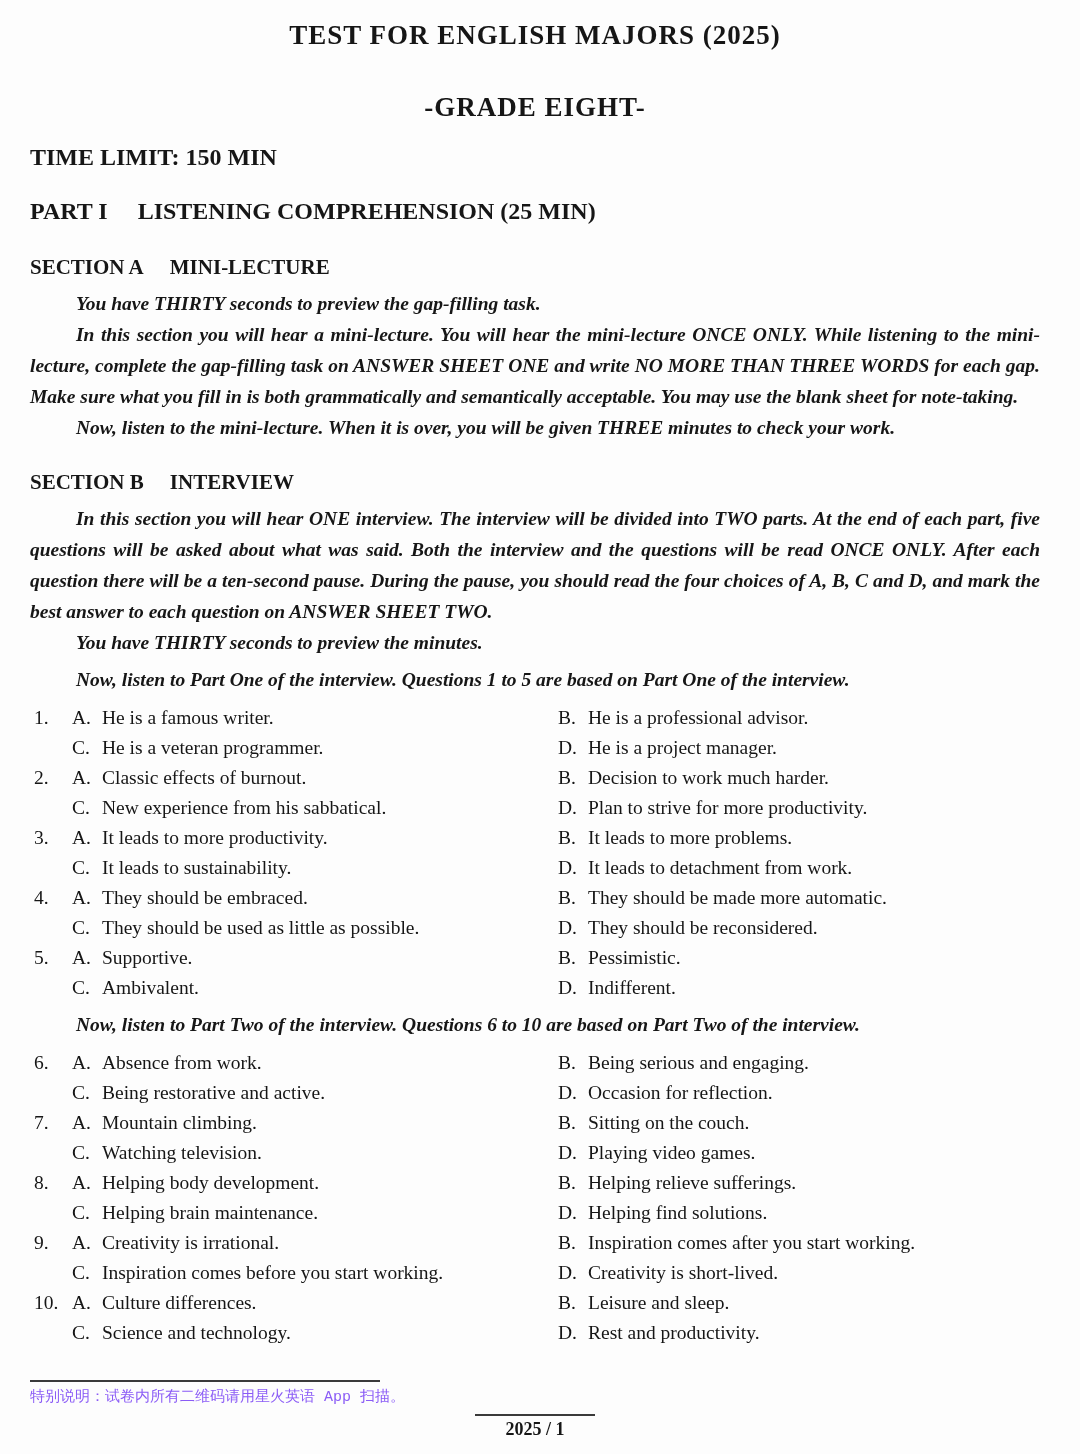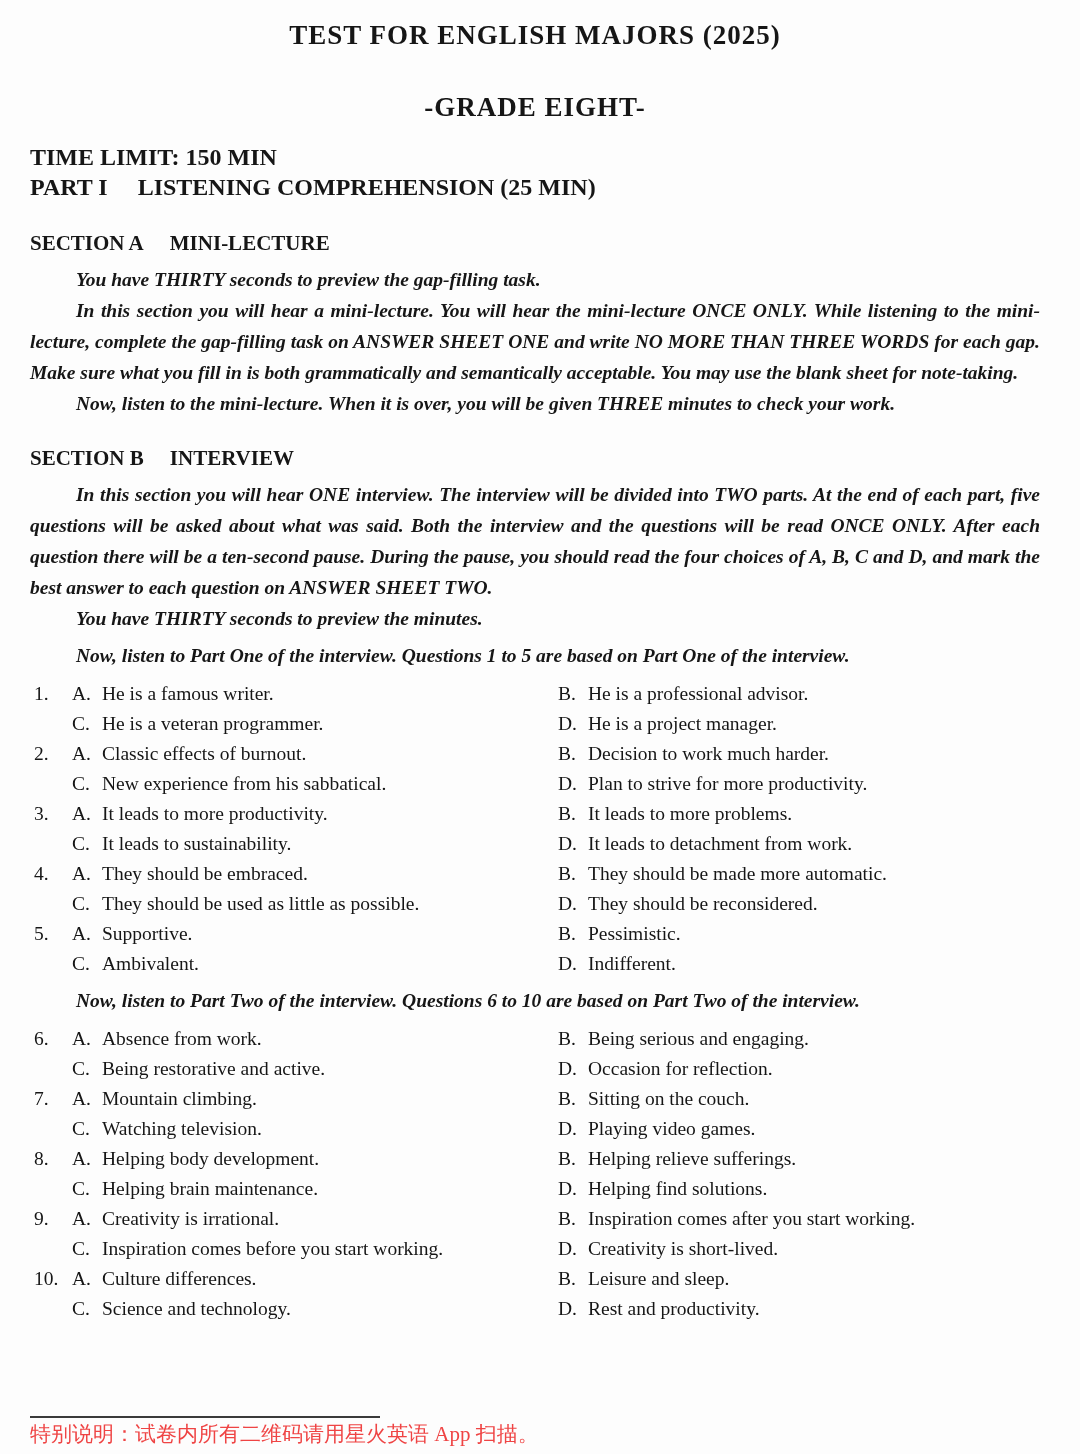--- a/index.html
+++ b/index.html
@@ -37,20 +37,21 @@
   }
   .time-limit {
     text-align: left;
     font-size: 24px;
     font-weight: 700;
     margin-top: 18px;
     line-height: 30px;
     padding-right: 6px;
   }
   .part-heading {
+    margin-top: 24px;
     font-size: 24px;
     font-weight: 700;
     line-height: 30px;
   }
   .part-heading .heading-gap { margin-left: 30px; }
   .section-heading {
     font-size: 21px;
     font-weight: 700;
     line-height: 26px;
     margin-bottom: 8px;
@@ -90,23 +91,24 @@
     box-sizing: border-box;
   }
   .opt-letter { display: inline-block; width: 30px; }
   .footer { margin-top: auto; }
   .footnote-rule {
     width: 350px;
     border-top: 2px solid #3a3a3a;
     margin-bottom: 6px;
   }
   .footnote {
-    font-size: 21px;
+    font-size: 15px;
     line-height: 20px;
-    color: #ef4444;
+    color: #8b5cf6;
+    font-family: Liberation Mono, monospace;
   }
   .pageno-wrap {
     text-align: center;
     margin-top: 6px;
     padding-bottom: 4px;
   }
   .pageno {
     display: inline-block;
     font-size: 18px;
     font-weight: 700;
@@ -345,15 +347,18 @@
           <div class="q-right">
             <span class="q-opt"><span class="opt-letter">D.</span>Rest and productivity.</span>
           </div>
         </div>
       </div>
     </div>
 
   <div class="footer">
     <div class="footnote-rule"></div>
     <div class="footnote">特别说明：试卷内所有二维码请用星火英语 App 扫描。</div>
+    <div class="pageno-wrap">
+      <span class="pageno">2025 / 1</span>
+    </div>
   </div>
 
 </div>
 
 </body></html>

